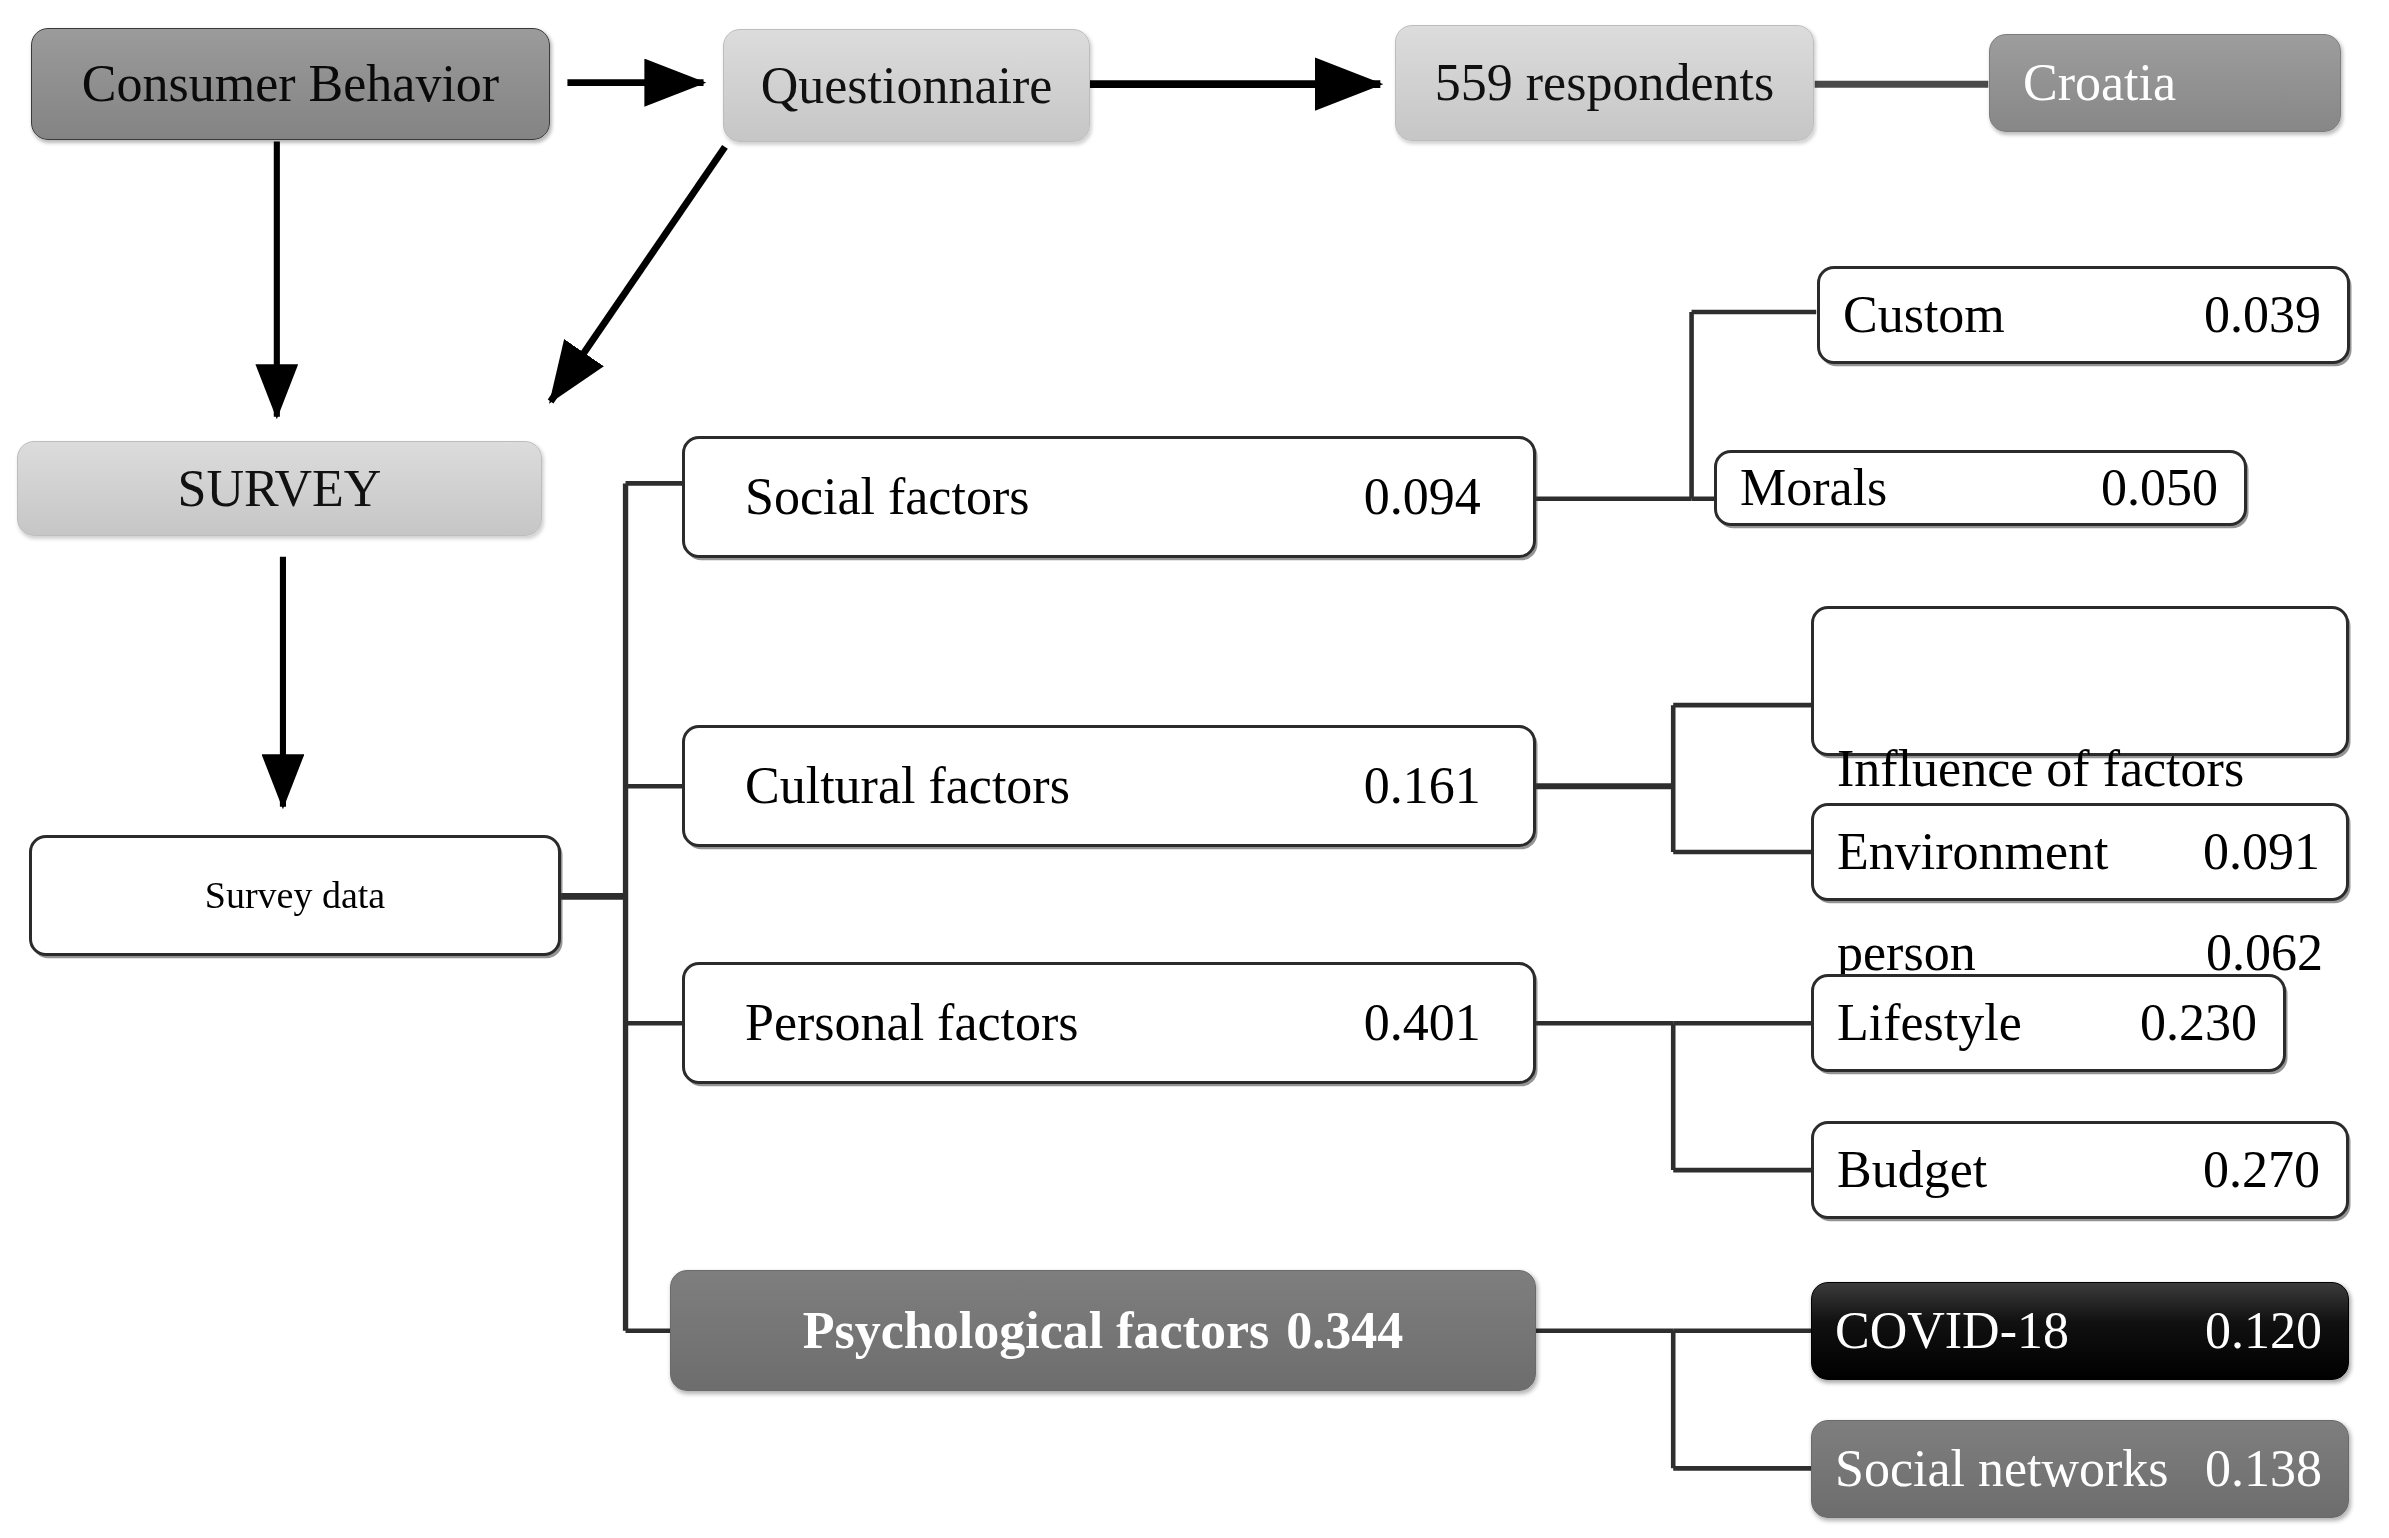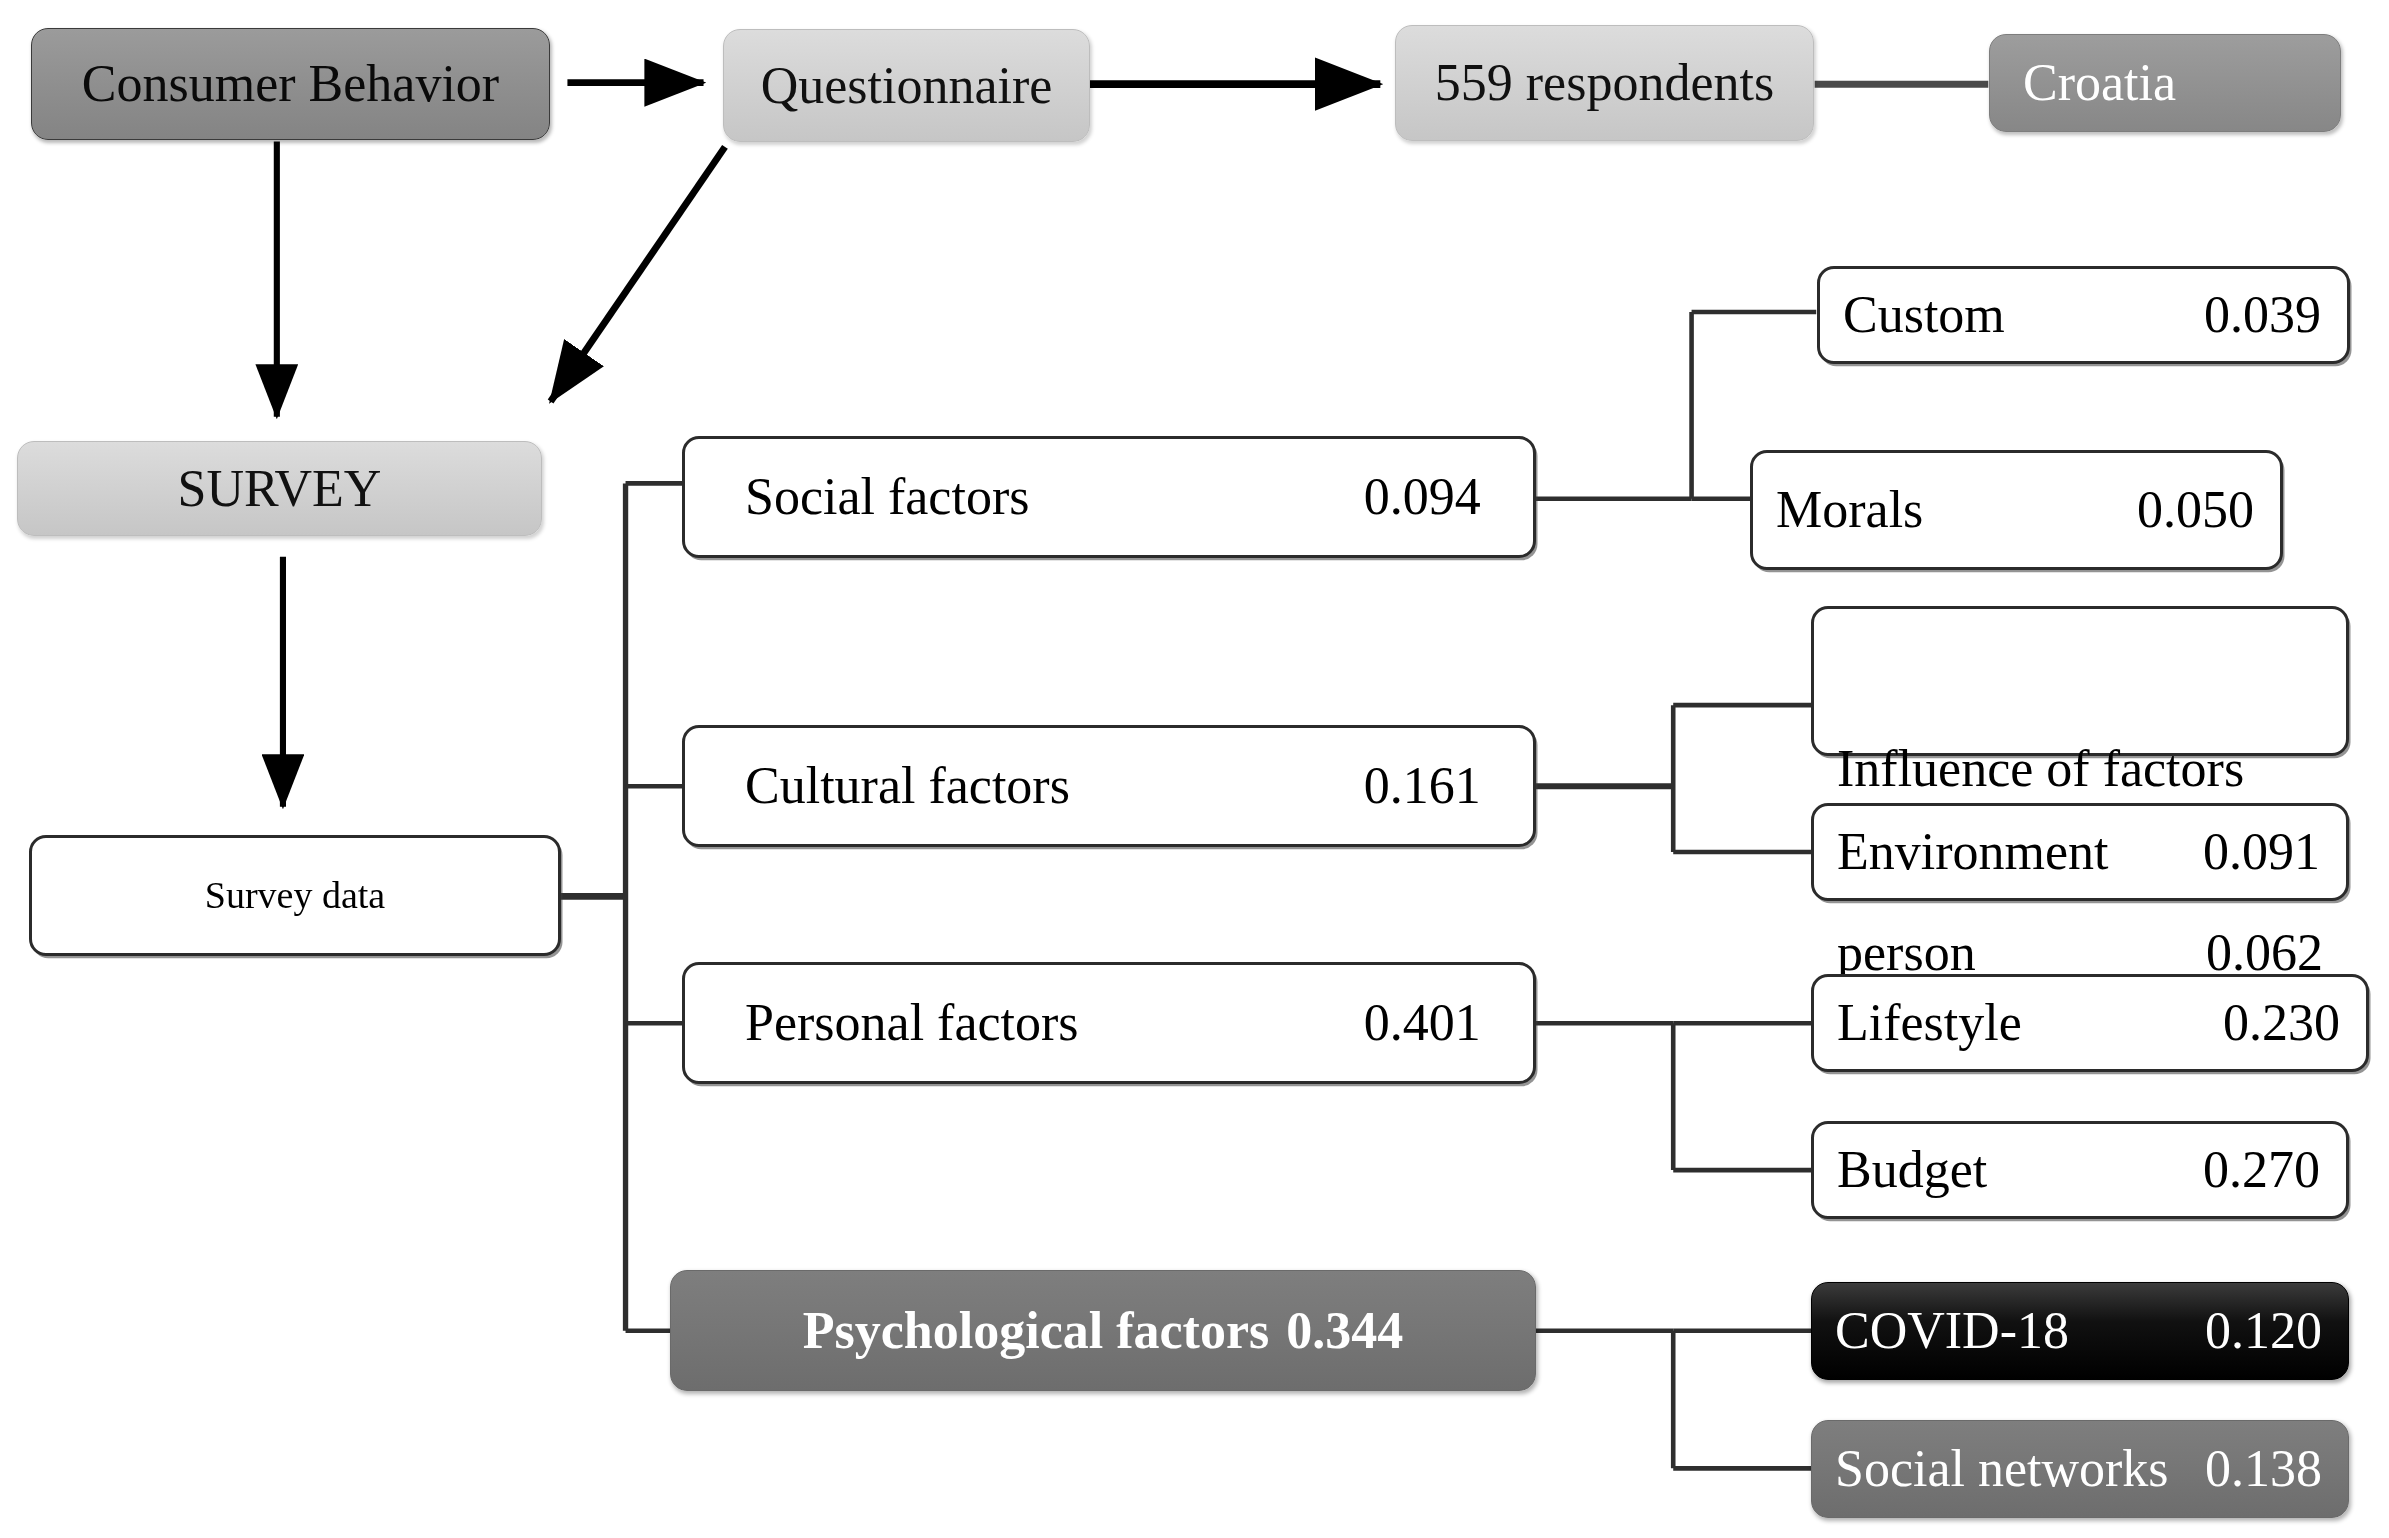--- a/index.html
+++ b/index.html
@@ -212,41 +212,41 @@
   <div class="node darkgrey layout-inline" style="left:670px; top:1270px; width:866px; height:121px;">
     <span class="label">Psychological factors</span>
     <span class="value">0.344</span>
   </div>
 
   <div class="node white layout-leaf" style="left:1817px; top:266px; width:533px; height:98px;">
     <span class="label">Custom</span>
     <span class="value">0.039</span>
   </div>
 
-  <div class="node white layout-leaf" style="left:1750px; top:450px; width:533px; height:120px;gap:48px;">
+  <div class="node white layout-leaf" style="left:1714px; top:450px; width:533px; height:76px;gap:48px;">
     <span class="label">Morals</span>
     <span class="value">0.050</span>
   </div>
 
   <div class="node white two-line" style="left:1811px; top:606px; width:538px; height:150px; padding-left:23px;">
     <div class="row">
       <span class="label">Influence of factors</span>
     </div>
     <div class="row">
       <span class="label">person</span>
       <span class="value">0.062</span>
     </div>
   </div>
 
   <div class="node white layout-leaf" style="left:1811px; top:803px; width:538px; height:98px;">
     <span class="label">Environment</span>
     <span class="value">0.091</span>
   </div>
 
-  <div class="node white layout-leaf" style="left:1811px; top:974px; width:558px; height:98px;">
+  <div class="node white layout-leaf" style="left:1811px; top:974px; width:475px; height:98px;">
     <span class="label">Lifestyle</span>
     <span class="value">0.230</span>
   </div>
 
   <div class="node white layout-leaf" style="left:1811px; top:1121px; width:538px; height:98px;">
     <span class="label">Budget</span>
     <span class="value">0.270</span>
   </div>
 
   <div class="node black layout-leaf" style="left:1811px; top:1282px; width:538px; height:98px;">

